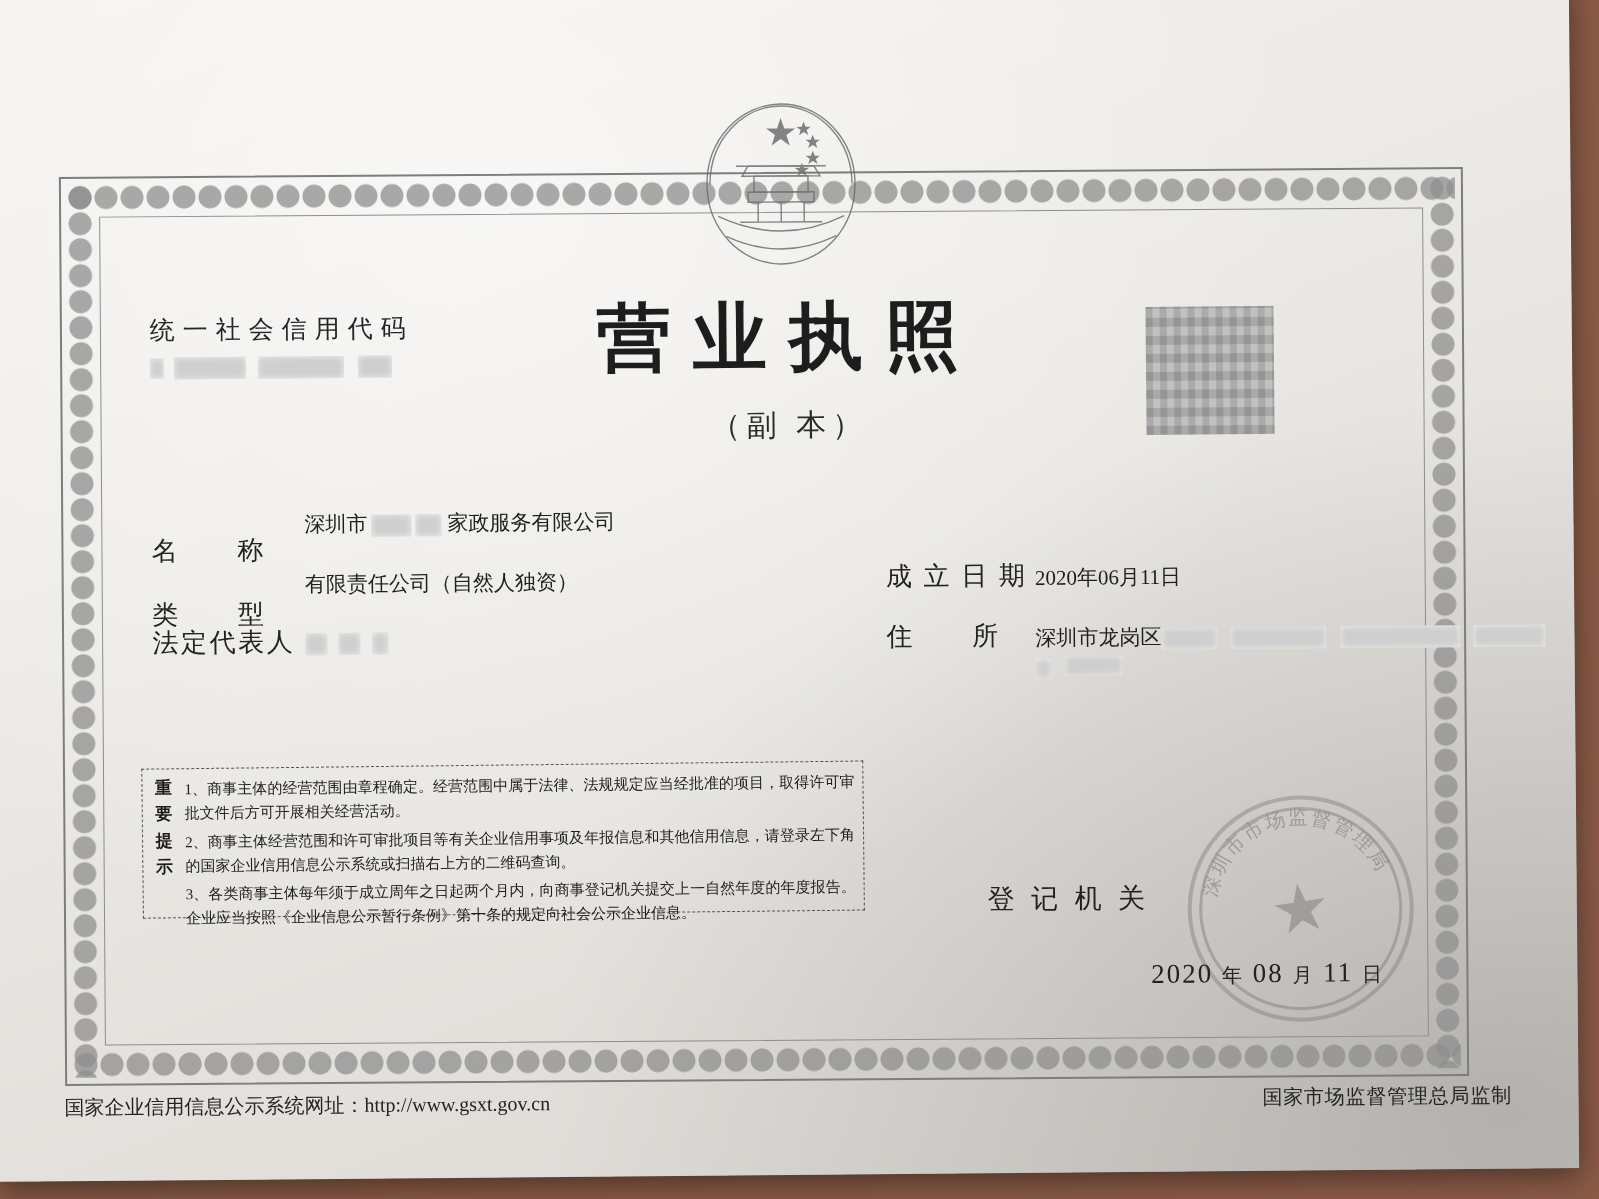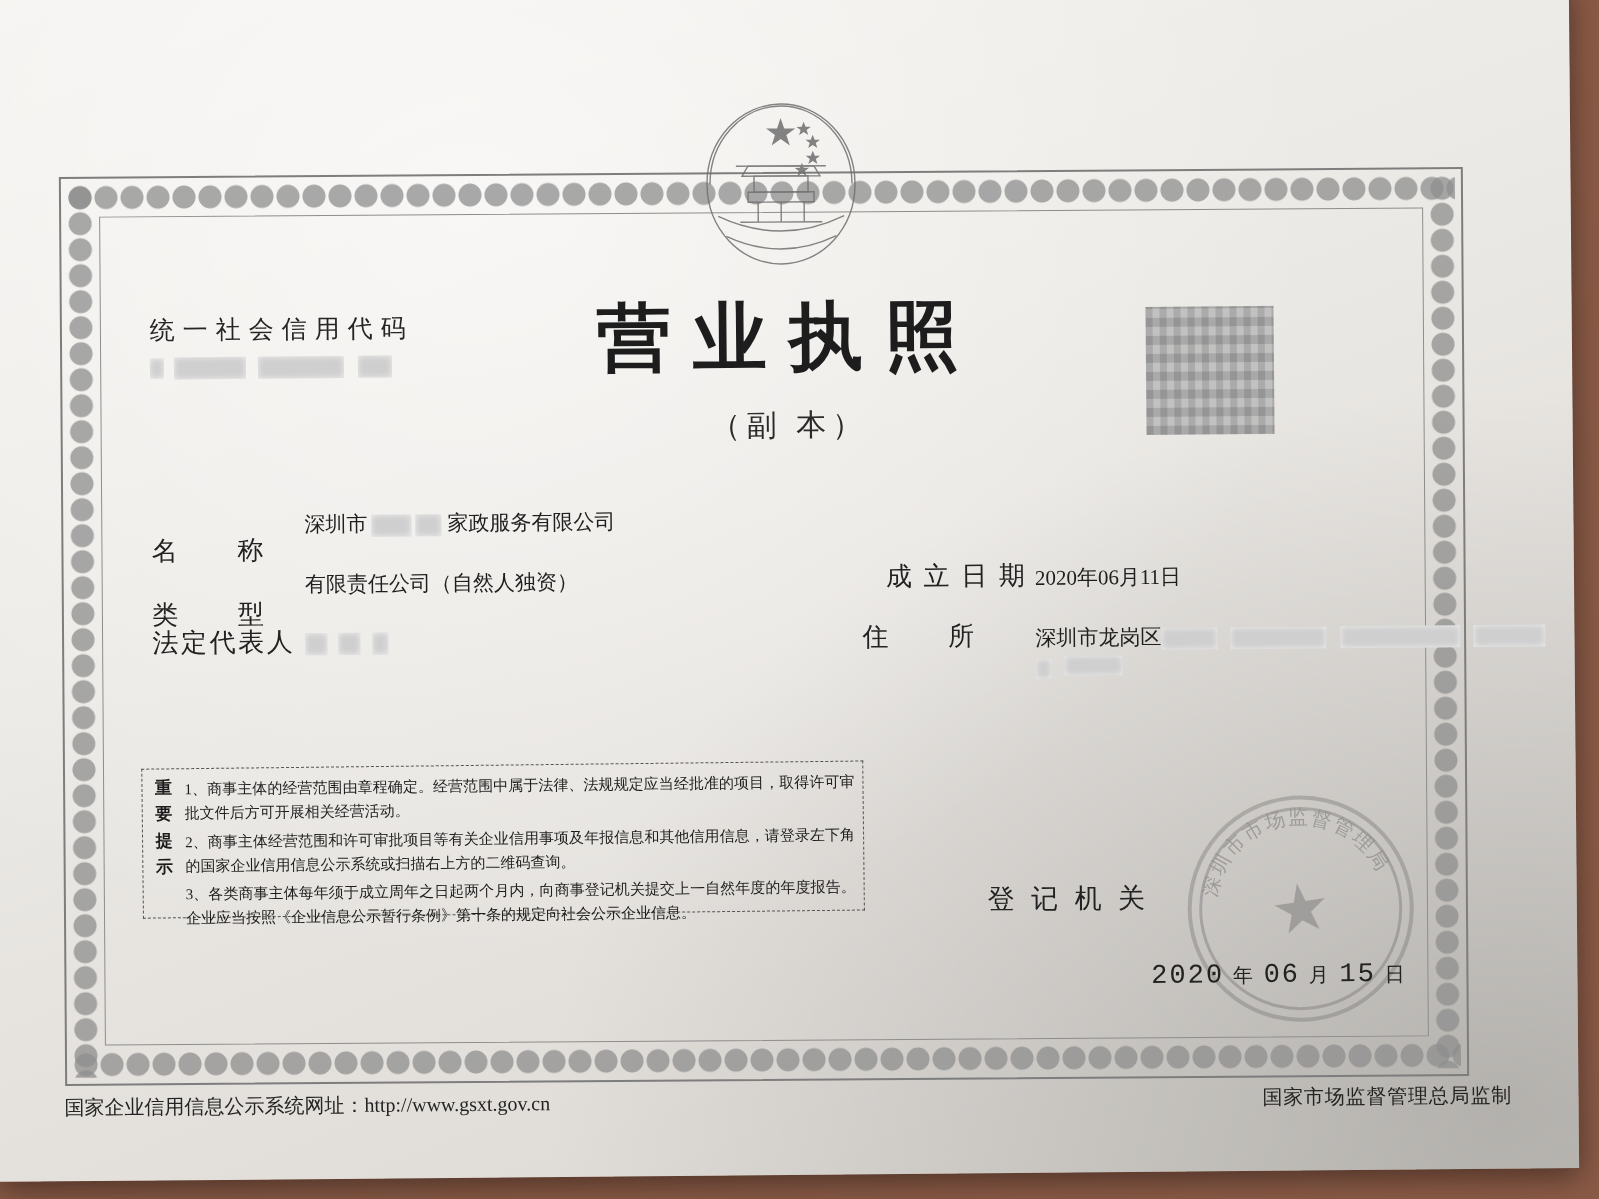--- a/index.html
+++ b/index.html
@@ -109,21 +109,21 @@
   .fieldvalue{font-size:21px;color:#1f1f1f;}
 
   #name-label{left:152px;top:528px}
   #name-value{left:305px;top:506px}
   #type-label{left:152px;top:592px}
   #type-value{left:305px;top:566px}
   #rep-label{left:152px;top:620px}
   #rep-value{left:305px;top:626px}
   #date-label{left:886px;top:560px}
   #date-value{left:1035px;top:566px}
-  #addr-label{left:862px;top:620px}
+  #addr-label{left:886px;top:620px}
   #addr-value{left:1035px;top:626px}
 
   
   #notice{
     position:absolute;left:140px;top:762px;width:720px;height:148px;
     border:1px dashed #555;
     transform:rotate(-0.15deg);
   }
   #notice-title{
     position:absolute;left:8px;top:6px;width:26px;
@@ -135,21 +135,21 @@
   }
   #notice-body p{margin:0 0 4px 0;}
 
   
   #registrar{
     position:absolute;left:985px;top:883px;font-size:27px;letter-spacing:.18em;color:#222;
   }
   #issue-date{
     position:absolute;left:1148px;top:962px;font-size:27px;color:#222;letter-spacing:2px;
   }
-  #issue-date .num{font-family:Liberation Mono, monospace;}
+  #issue-date .num{font-family:Liberation Serif, serif;}
   #issue-date .cn{font-size:20px;}
 
   
   #seal{
     position:absolute;left:1185px;top:800px;width:218px;height:218px;
     border-radius:50%;
     border:4px solid rgba(120,120,120,.75);
     transform:rotate(-8deg);
     opacity:.55;
   }
@@ -278,22 +278,22 @@
       <text text-anchor="middle">
         <textPath href="#sealArc" startOffset="50%">深圳市市场监督管理局</textPath>
       </text>
     </svg>
     <div class="star">★</div>
   </div>
 
   <div id="issue-date">
     <span class="num">2020</span>
     <span class="cn">年</span>
-    <span class="num">06</span>
+    <span class="num">08</span>
     <span class="cn">月</span>
-    <span class="num">15</span>
+    <span class="num">11</span>
     <span class="cn">日</span>
   </div>
 
   <div id="footer-left">国家企业信用信息公示系统网址：http://www.gsxt.gov.cn</div>
   <div id="footer-right">国家市场监督管理总局监制</div>
 
 </div>
 
 </body></html>

